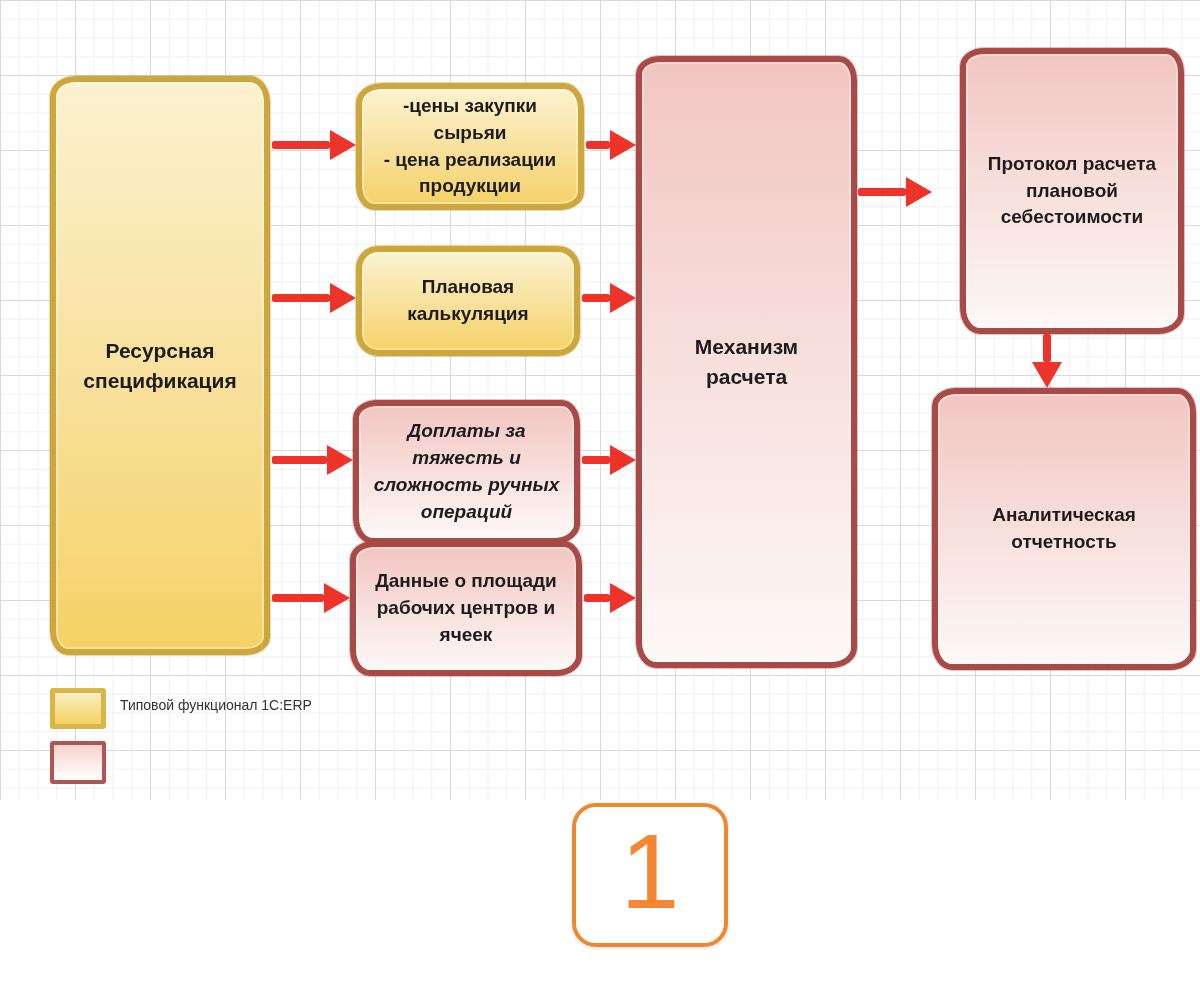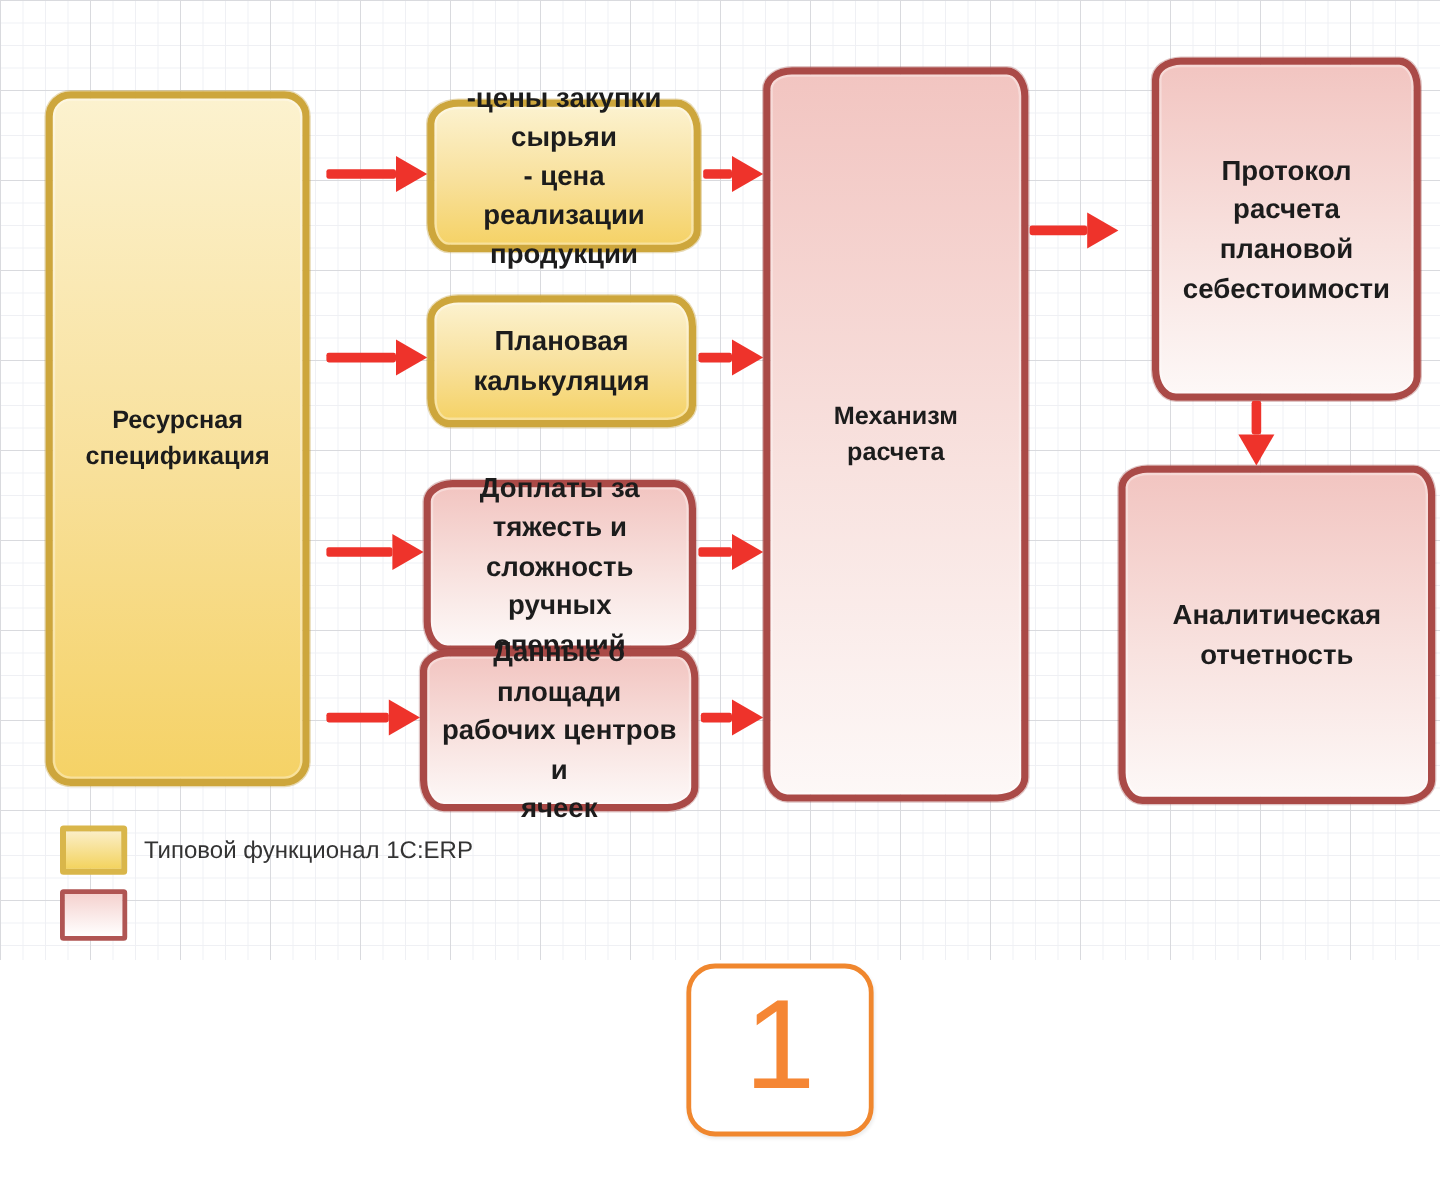--- a/index.html
+++ b/index.html
@@ -22,44 +22,44 @@
   }
   
   .node{
     position:absolute;
     display:flex;align-items:center;justify-content:center;
     text-align:center;
     box-sizing:border-box;
   }
   .node .label{
     font-weight:bold;
-    font-size:23px;
+    font-size:19px;
     line-height:1.42;
     color:#1c1c1c;
     white-space:pre-line;
     padding:0 6px;
   }
   .erp{
     border:6px solid #cda63c;
     background:linear-gradient(180deg,#fcf2cf 0%,#f8e09a 55%,#f5d266 100%);
     border-radius:26px 20px 24px 18px / 20px 26px 18px 24px;
     box-shadow:inset 0 0 0 2px rgba(255,255,255,0.35), 0 0 0 1px rgba(190,150,40,0.35);
   }
   .new{
     border:6px solid #aa4a47;
     background:linear-gradient(180deg,#f2c5c1 0%,#f8e2df 55%,#fdf8f7 100%);
     border-radius:24px 18px 26px 20px / 18px 24px 20px 26px;
     box-shadow:inset 0 0 0 2px rgba(255,255,255,0.35), 0 0 0 1px rgba(150,60,58,0.3);
   }
   
-  #node-resource     {left:38px;  top:76px;  width:220px; height:579px;border-radius:21px;}
+  #node-resource     {left:50px;  top:76px;  width:220px; height:579px;}
   #node-resource .label{font-size:21px;}
   #node-prices       {left:356px; top:83px;  width:228px; height:127px;}
-  #node-planned-calc {left:356px; top:246px; width:224px; height:110px;}
-  #node-surcharges   {left:353px; top:400px; width:227px; height:144px;}
+  #node-planned-calc {left:356px; top:246px; width:224px; height:110px;border-radius:22px;}
+  #node-surcharges   {left:353px; top:400px; width:227px; height:144px;font-style:italic;}
   #node-area-data    {left:350px; top:541px; width:232px; height:135px;}
   #node-calc-engine  {left:636px; top:56px;  width:221px; height:612px;}
   #node-calc-engine .label{font-size:21px;}
   #node-protocol     {left:932px; top:48px;  width:224px; height:286px;margin-left:28px;}
   #node-analytics    {left:932px; top:388px; width:264px; height:282px;}
 
   
   .arrow-h{
     position:absolute;height:8px;background:#ee332b;border-radius:2px;
   }
@@ -92,21 +92,21 @@
     border-radius:3px;
   }
   #legend-swatch-new{
     left:50px;top:741px;width:56px;height:43px;
     border:4px solid #b05553;
     background:linear-gradient(180deg,#f5d2cf 0%,#ffffff 100%);
     border-radius:3px;
   }
   .legend-label{
     position:absolute;
-    font-size:20px;color:#333333;line-height:1.2;
+    font-size:14px;color:#333333;line-height:1.2;
   }
   #legend-label-erp{left:120px;top:697px;}
   #legend-label-new{left:120px;top:752px;}
 
   
   .page-badge{
     position:absolute;left:572px;top:803px;width:156px;height:144px;
     box-sizing:border-box;
     border:4px solid #f0872e;border-radius:24px;
     background:#ffffff;

